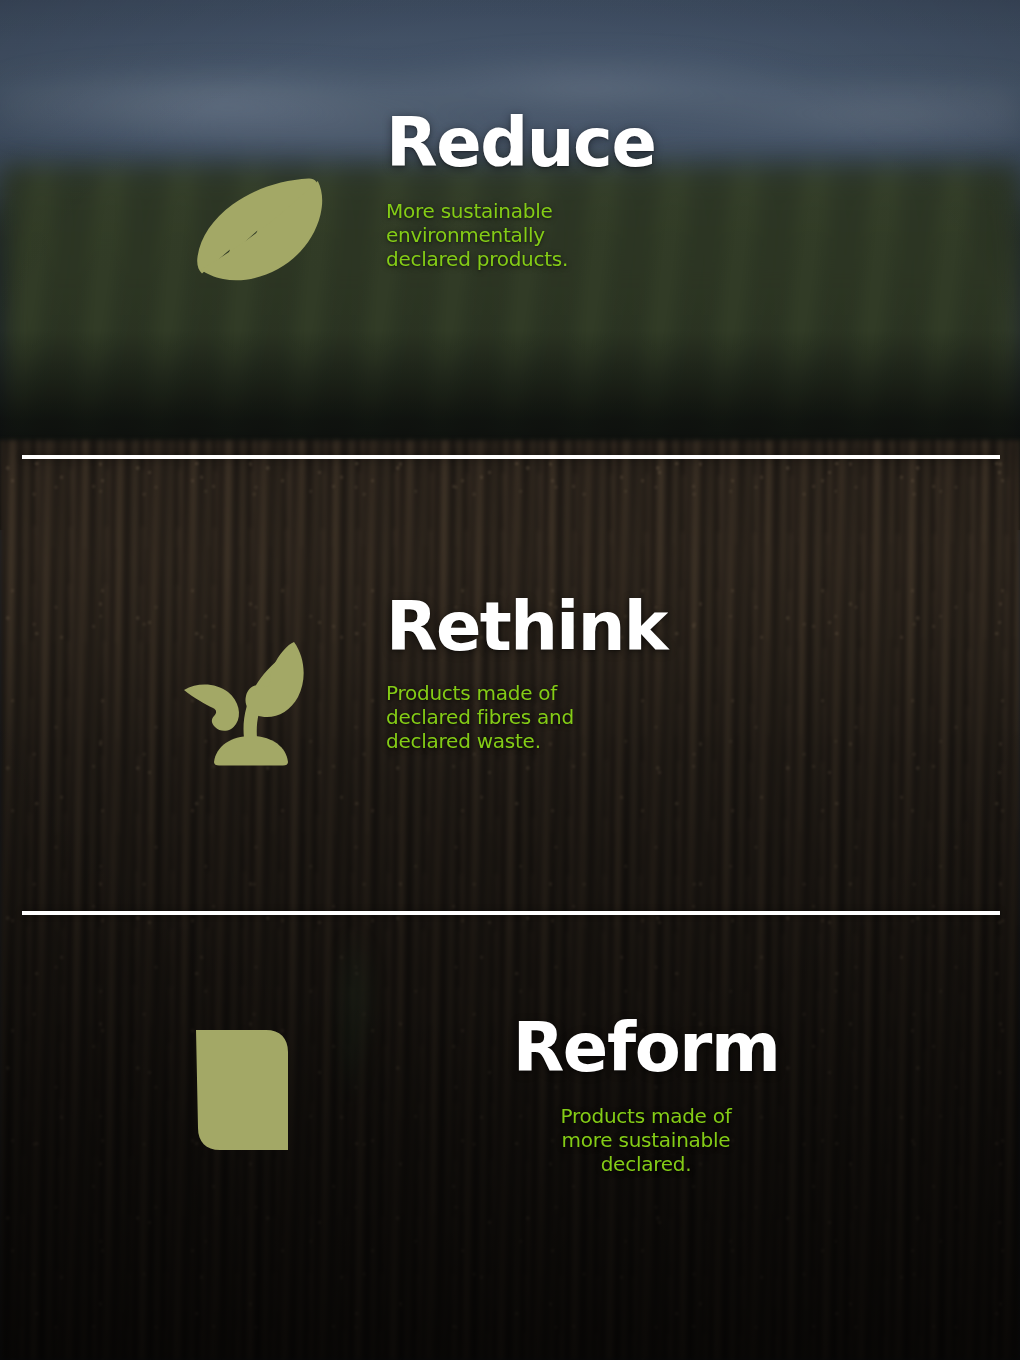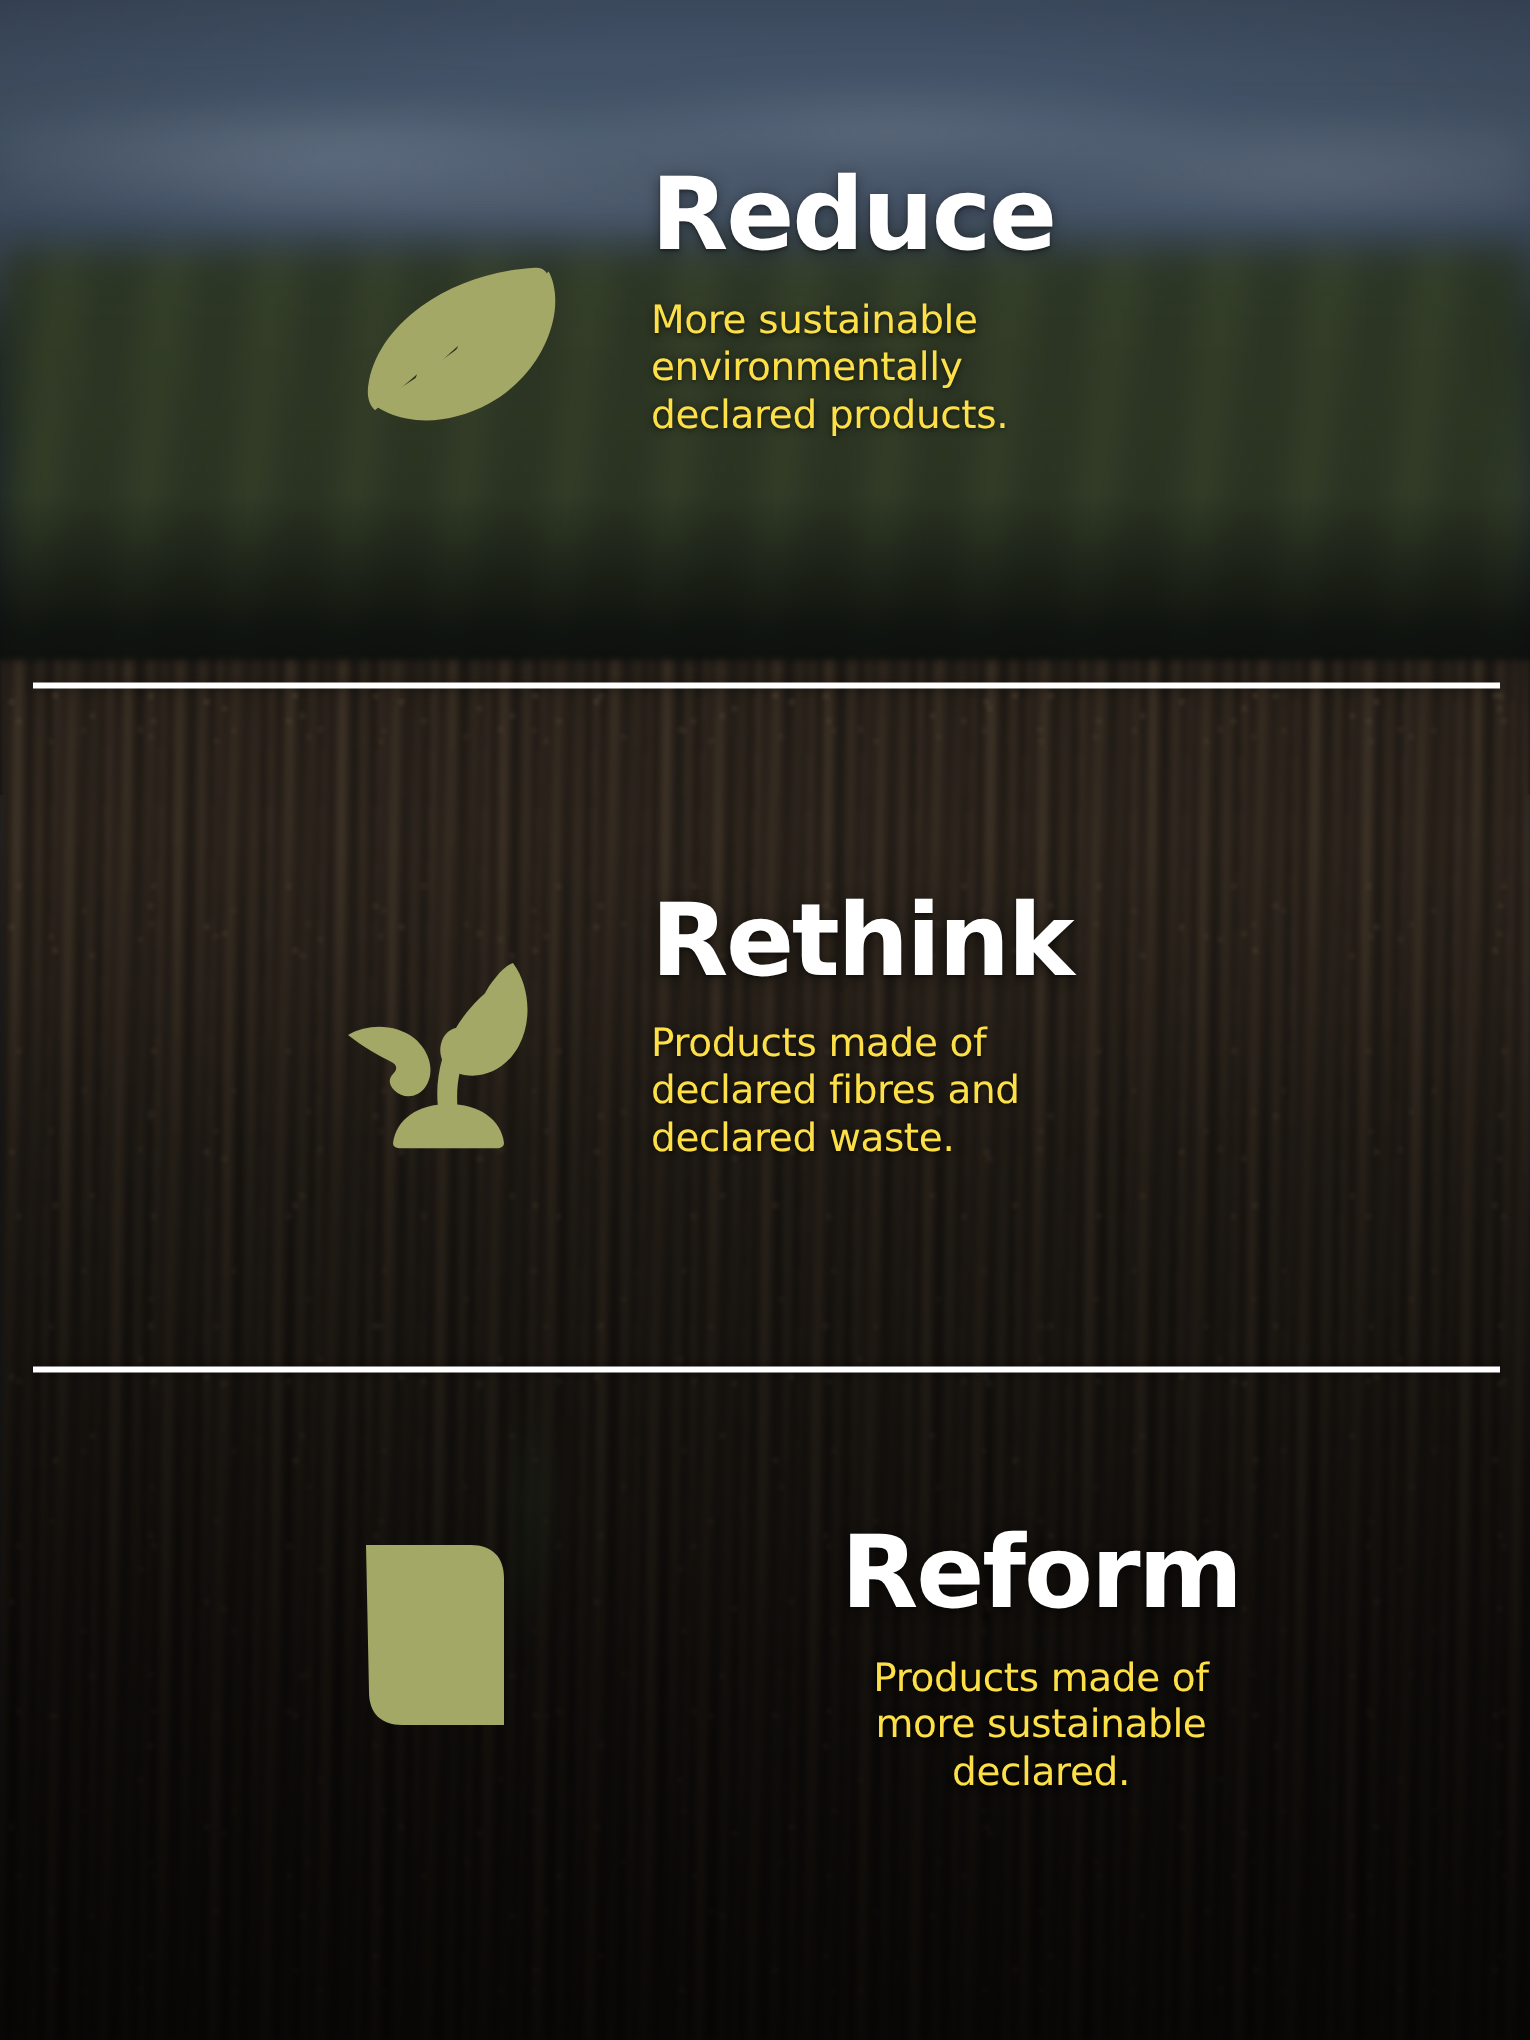--- a/index.html
+++ b/index.html
@@ -147,21 +147,21 @@
         rgba(0,0,0,.44) 66%,
         rgba(0,0,0,.60) 82%,
         rgba(0,0,0,.72) 100%),
       radial-gradient(ellipse 130% 90% at 50% 38%, rgba(0,0,0,0) 40%, rgba(0,0,0,.45) 100%);
     pointer-events:none;
   }
 
   
   .content { position:absolute; inset:0; z-index:10; }
 
-  .section { position:absolute; left:0; width:936px;margin-left:48px; }
+  .section { position:absolute; left:0; width:936px; }
   .section-1 { top:110px;  height:250px; }
   .section-2 { top:594px;  height:250px; }
   .section-3 { top:1015px; height:250px;text-align:center; }
 
   .icon-slot {
     position:absolute;
     display:flex; align-items:flex-start; justify-content:center;
   }
   .icon-slot svg { display:block; }
 
@@ -179,24 +179,24 @@
     letter-spacing:-1.4px;
     color:#ffffff;
     text-shadow:0 2px 10px rgba(0,0,0,.42), 0 1px 2px rgba(0,0,0,.35);
     white-space:nowrap;
   }
 
   .body-text {
     margin-top:22px;
     font-family:"DejaVu Sans", sans-serif;
     font-weight:400;
-    font-size:26px;
+    font-size:20px;
     line-height:1.21;
     letter-spacing:-0.25px;
-    color:#fde047;
+    color:#84cc16;
     text-shadow:0 1px 6px rgba(0,0,0,.48), 0 1px 2px rgba(0,0,0,.3);
   }
   .body-text .ln { display:block; }
 
   .section-2 .heading { letter-spacing:-1.6px; }
   .section-2 .body-text { margin-top:20px; }
   .section-3 .body-text { margin-top:22px; }
 
   
   .divider {

